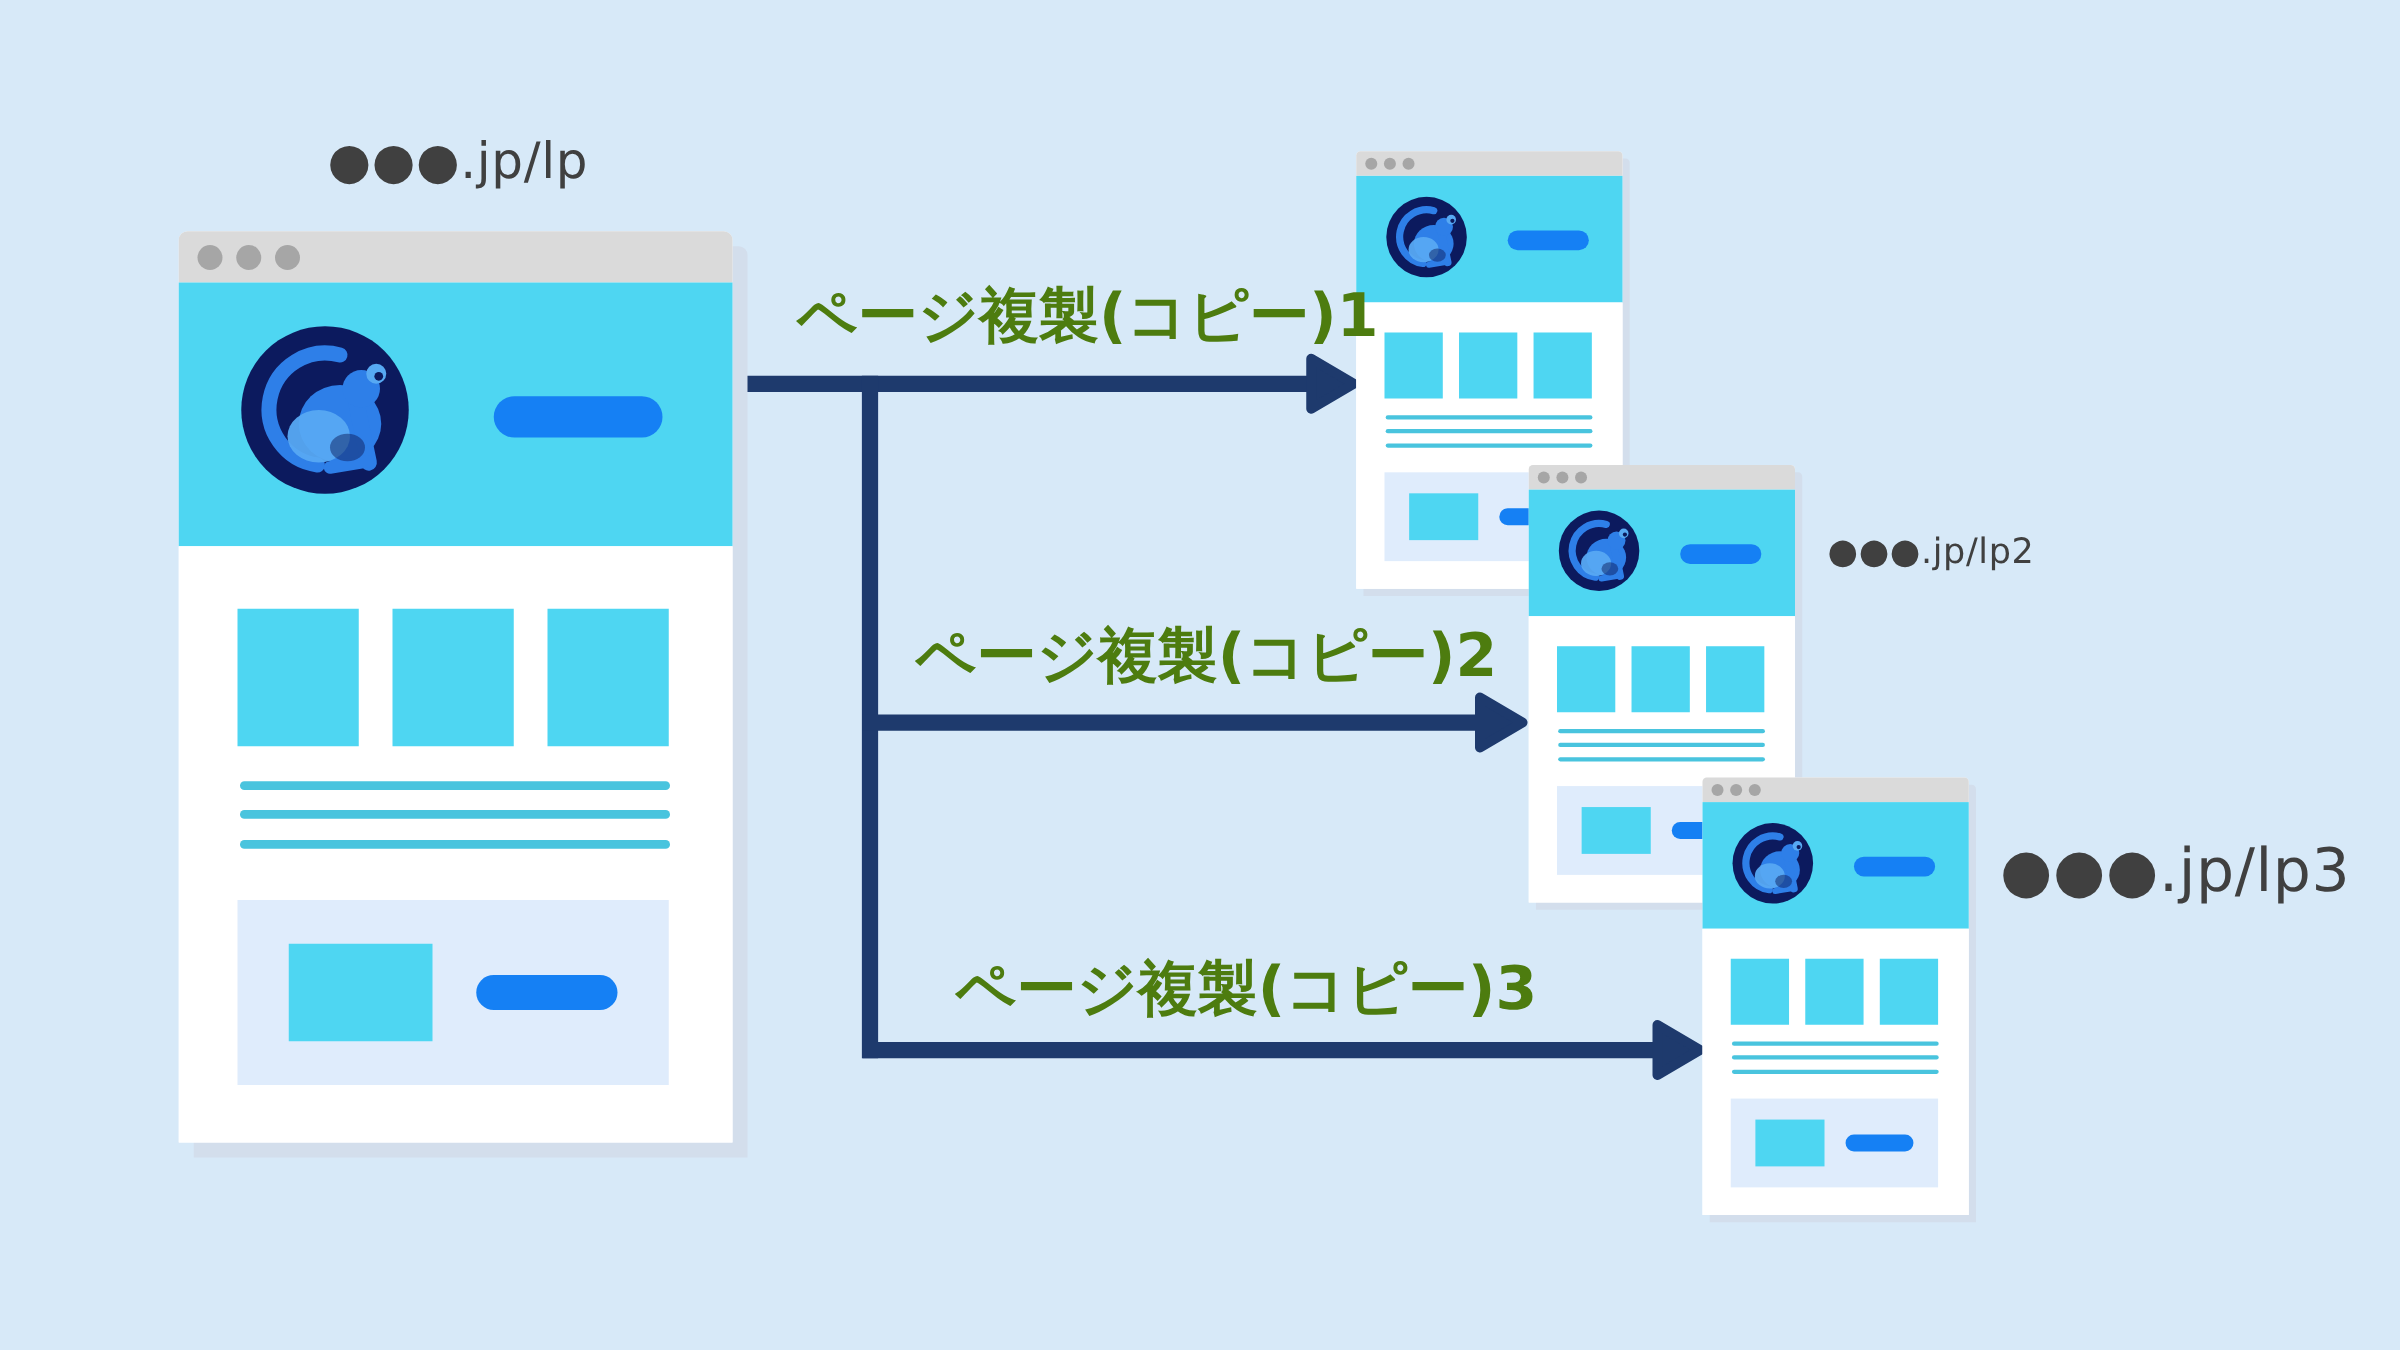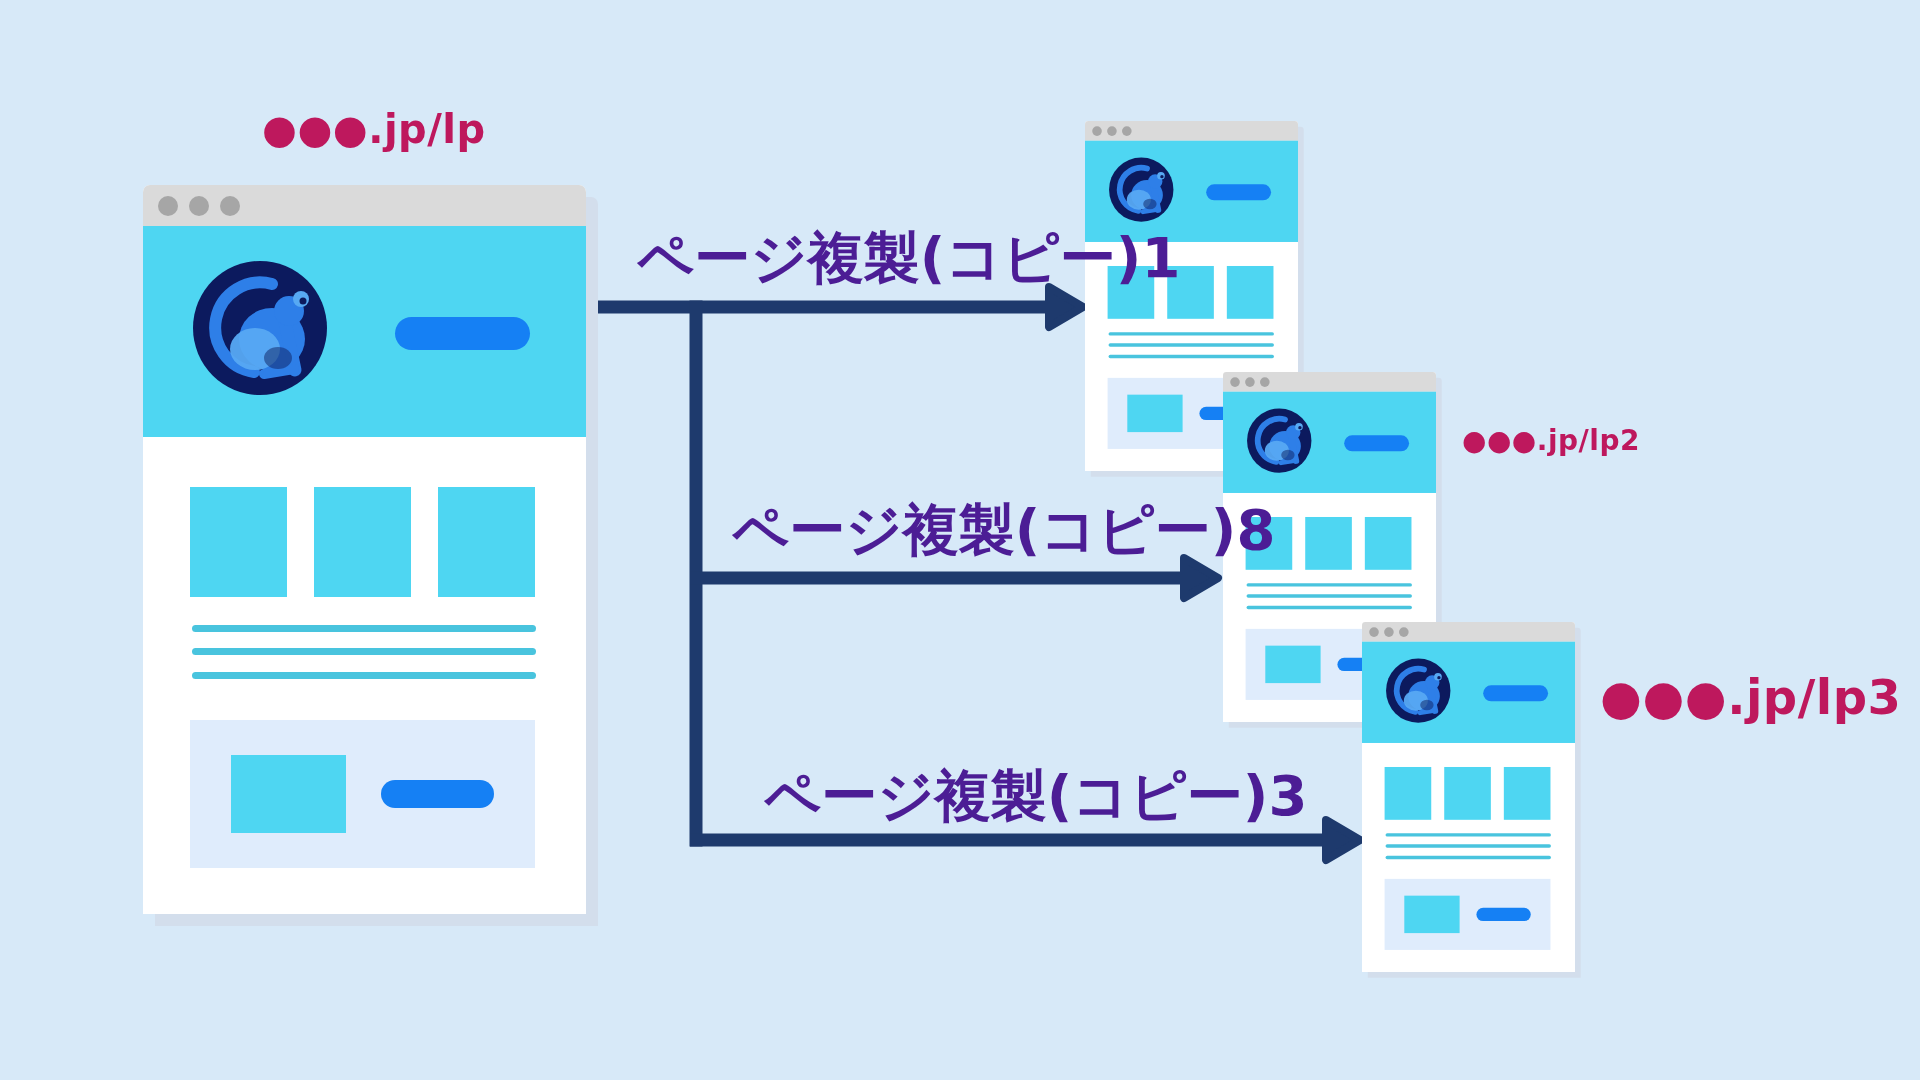--- a/index.html
+++ b/index.html
@@ -5,29 +5,29 @@
   html,body{margin:0;padding:0;}
   .stage{
     position:relative;width:1920px;height:1080px;overflow:hidden;
     background:#d7e9f8;
     font-family:"DejaVu Sans","Liberation Sans",sans-serif;
   }
   
   .connectors{position:absolute;left:0;top:0;z-index:5;}
   
   .url-label{
-    position:absolute;color:#be185d;font-weight:700;line-height:1.15;
+    position:absolute;color:#404040;font-weight:400;line-height:1.15;
     letter-spacing:0.5px;white-space:nowrap;z-index:20;
   }
   .url-main{left:262px;top:106px;font-size:40px;}
   .url-1{left:1316px;top:163px;font-size:36px;}
   .url-2{left:1462px;top:425px;font-size:28px;}
   .url-3{left:1600px;top:670px;font-size:48px;}
   .arrow-label{
-    position:absolute;color:#4c1d95;font-weight:700;font-size:56px;
+    position:absolute;color:#4d7c0f;font-weight:700;font-size:48px;
     line-height:1.15;white-space:nowrap;z-index:20;letter-spacing:0px;
   }
   .al-1{left:637px;top:226px;}
   .al-2{left:732px;top:498px;}
   .al-3{left:732px;top:764px;margin-left:32px;}
   
   .win{
     position:relative;width:443px;height:729px;background:#ffffff;
     border-radius:7px 7px 0 0;
     box-shadow:12px 12px 0 #d3deec;
@@ -80,21 +80,21 @@
       <polygon points="1184,558 1218,578 1184,598"></polygon>
       <polygon points="1326,820 1360,840 1326,860"></polygon>
     </g>
   </svg>
 
   <div class="url-label url-main">●●●.jp/lp</div>
   <div class="url-label url-2">●●●.jp/lp2</div>
   <div class="url-label url-3">●●●.jp/lp3</div>
 
   <div class="arrow-label al-1">ページ複製(コピー)1</div>
-  <div class="arrow-label al-2">ページ複製(コピー)8</div>
+  <div class="arrow-label al-2">ページ複製(コピー)2</div>
   <div class="arrow-label al-3">ページ複製(コピー)3</div>
 
   <div class="main-window">
     <div class="win">
       <div class="titlebar">
         <span class="dot"></span>
         <span class="dot"></span>
         <span class="dot"></span>
       </div>
       <div class="hero">

